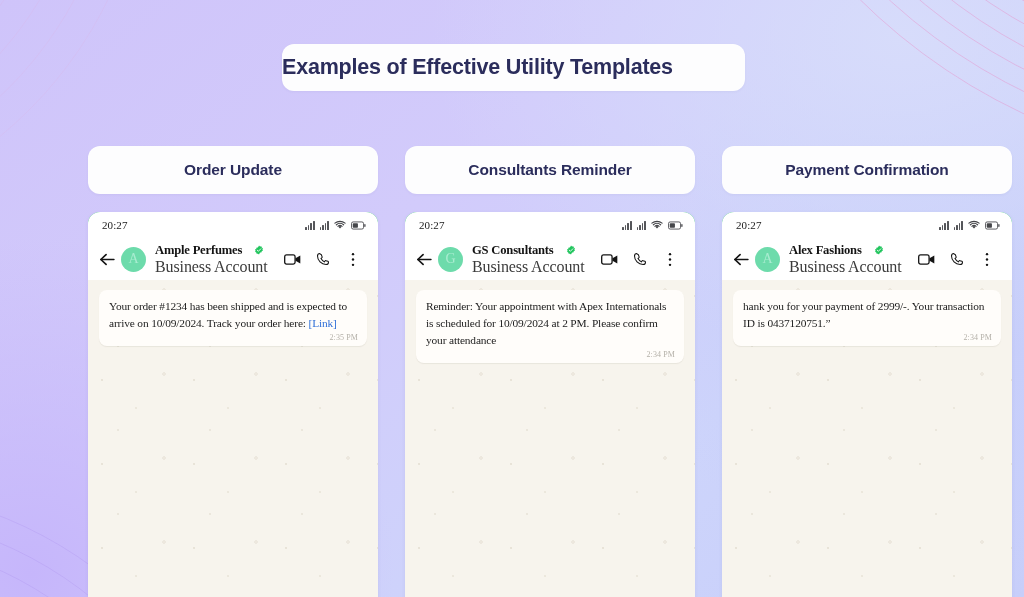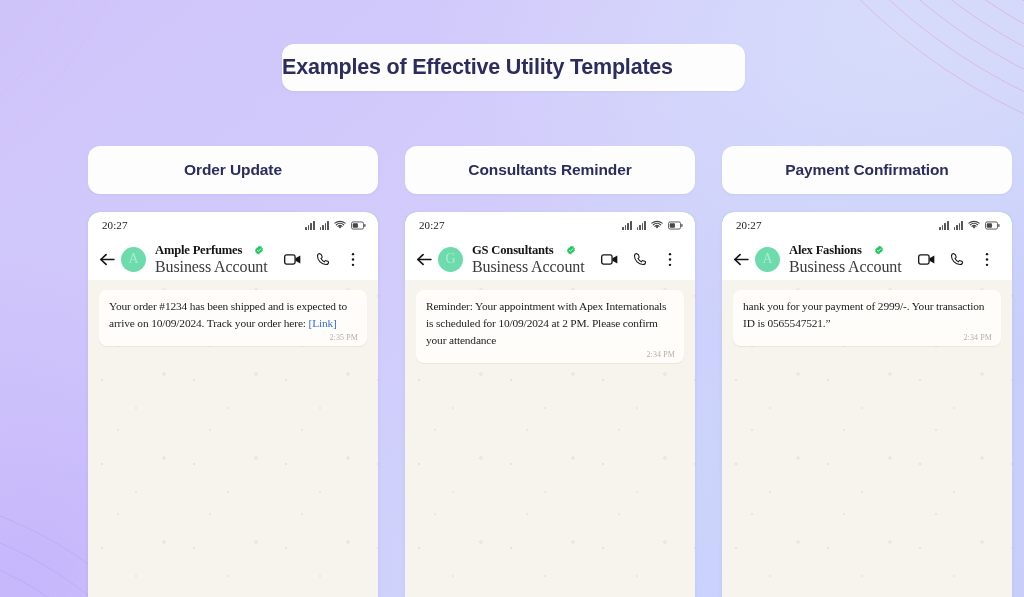--- a/index.html
+++ b/index.html
@@ -406,19 +406,19 @@
               <svg width="4" height="15" viewBox="0 0 6 22">
                 <circle cx="3" cy="3" r="1.8" fill="#141414"></circle>
                 <circle cx="3" cy="11" r="1.8" fill="#141414"></circle>
                 <circle cx="3" cy="19" r="1.8" fill="#141414"></circle>
               </svg>
             </div>
           </div>
         </div>
         <div class="chatbody">
           <div class="bubble">
-            <p><span>hank you for your payment of 2999/-. Your transaction ID is 0565547521.”</span></p>
+            <p><span>hank you for your payment of 2999/-. Your transaction ID is 0437120751.”</span></p>
             <div class="time">2:34 PM</div>
           </div>
         </div>
       </div>
     </div>
   </div>
 
 </body></html>

